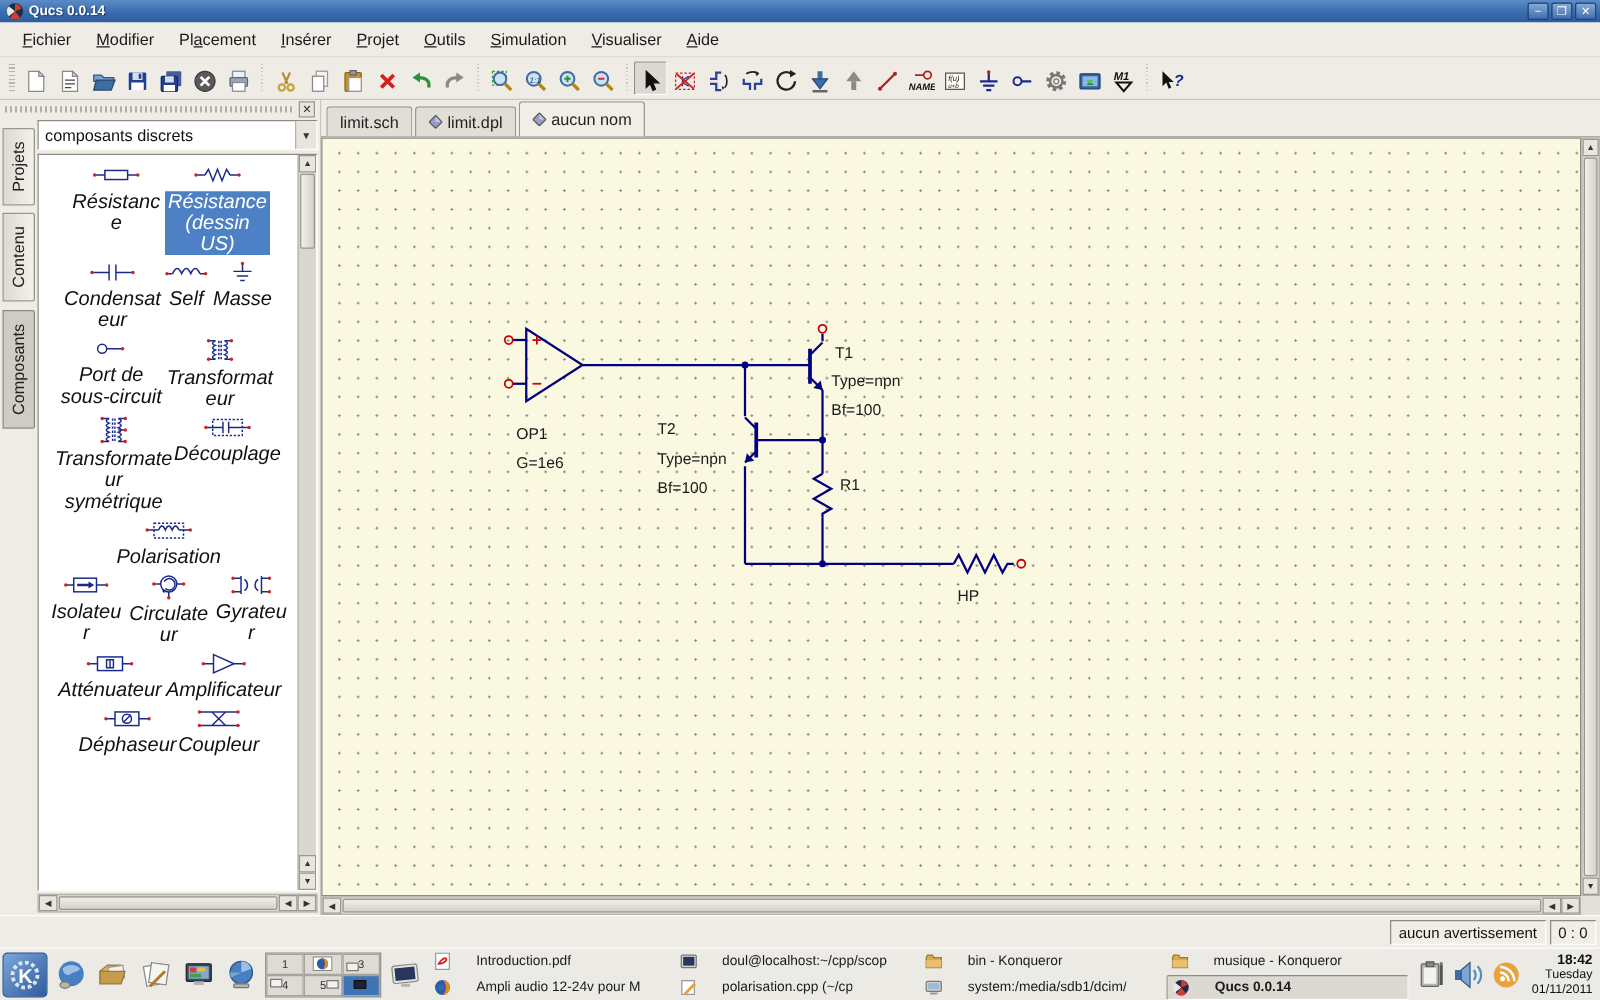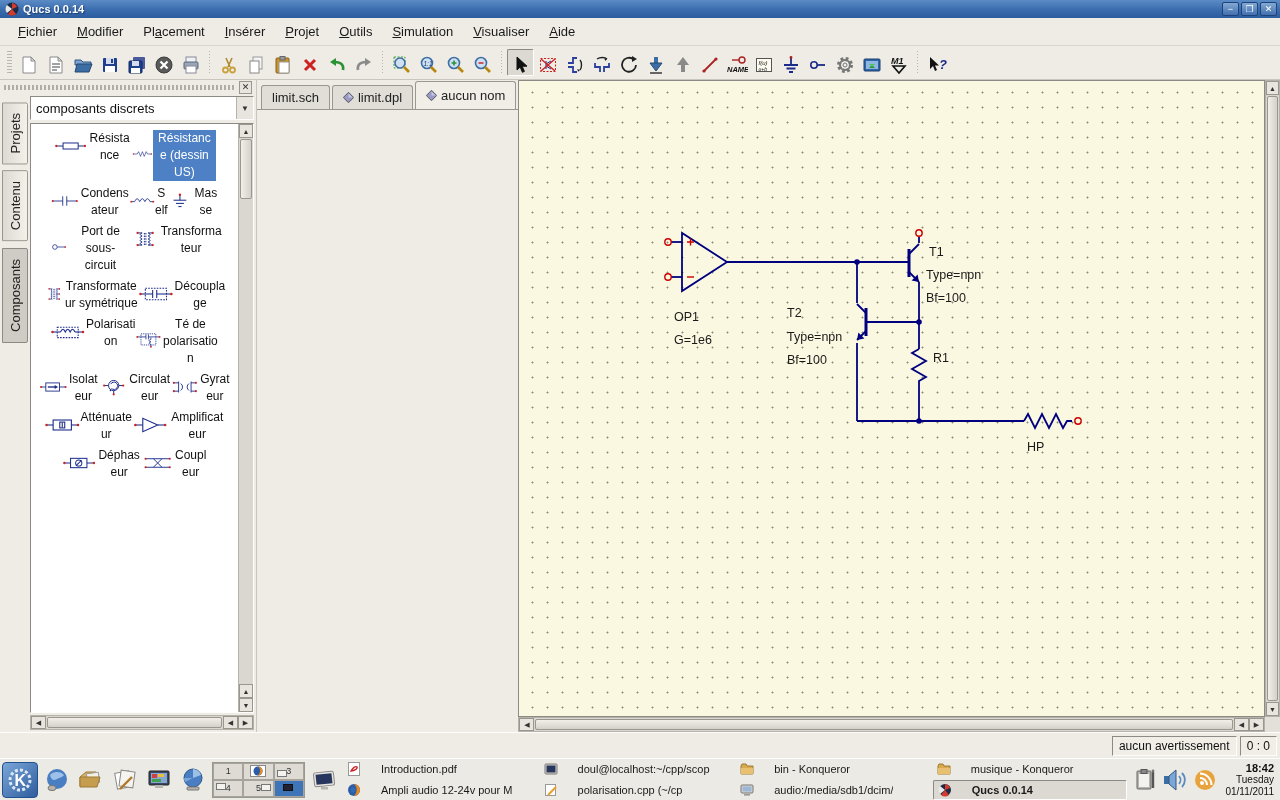--- a/index.html
+++ b/index.html
@@ -29,35 +29,35 @@
   .dock-body{flex:1;display:flex;min-height:0;}
   .side-tabs{width:30px;display:flex;flex-direction:column;gap:6px;padding-top:8px;align-items:center;}
   .vtab{width:26px;border:1px solid #9a978f;border-radius:2px 0 0 2px;background:linear-gradient(90deg,#f4f1eb,#ddd9d3);display:flex;align-items:center;justify-content:center;font-size:13px;color:#222;writing-mode:vertical-lr;transform:rotate(180deg);padding:10px 0;}
   .vtab.active{background:#cfccc6;border-color:#8c8a85;}
   .toolbox{flex:1;display:flex;flex-direction:column;min-width:0;padding:2px 2px 2px 0;}
   .combo{height:24px;border:1px solid;border-color:#8c8a85 #fdfdfd #fdfdfd #8c8a85;background:#fff;display:flex;align-items:center;margin-bottom:3px;}
   .combo .val{flex:1;font-size:13px;padding-left:5px;color:#111;}
   .combo .arrow{width:17px;height:100%;border-left:1px solid #b5b2ac;background:#e8e5df;font-size:8px;display:flex;align-items:center;justify-content:center;color:#333;}
   .palette{flex:1;background:#fff;border:1px solid;border-color:#8c8a85 #fdfdfd #fdfdfd #8c8a85;position:relative;overflow:hidden;padding:6px 18px 4px 4px;}
   .prow{display:flex;justify-content:center;align-items:flex-start;margin-bottom:4px;}
-  .pitem{display:flex;flex-direction:row;align-items:center;font-size:12px;line-height:17px;color:#111;text-align:center;overflow-wrap:anywhere;}
+  .pitem{display:flex;flex-direction:column;align-items:center;font-size:16px;line-height:17px;color:#111;text-align:center;overflow-wrap:anywhere;font-style:italic;}
   .pitem svg{margin-bottom:3px;}
   .pitem .lbl.sel{background:#4d80c4;color:#fff;padding:0 2px;}
   .pal-ic{stroke:#1a2a8a;fill:none;stroke-width:1.3;}
   .rd{fill:#cc2222;stroke:none;}
   
   .vscroll{position:absolute;top:0;right:0;width:15px;bottom:0;background:#dad6d0;border-left:1px solid #b5b2ac;display:flex;flex-direction:column;}
   .sbtn{height:14px;background:#e8e5df;border:1px solid #9a978f;font-size:7px;display:flex;align-items:center;justify-content:center;color:#333;}
   .sthumb-v{flex:0 0 60px;margin:1px;background:linear-gradient(90deg,#f2efe9,#d4d0ca);border:1px solid #9a978f;border-radius:2px;}
   .strack{flex:1;}
   .hscroll{height:15px;background:#dad6d0;border:1px solid #b5b2ac;display:flex;margin-top:2px;}
   .sbtn-h{width:15px;background:#e8e5df;border:1px solid #9a978f;font-size:7px;display:flex;align-items:center;justify-content:center;color:#333;}
   .sthumb-h{background:linear-gradient(180deg,#f2efe9,#d4d0ca);border:1px solid #9a978f;border-radius:2px;margin:1px;}
   
-  .workspace{flex:1;display:flex;min-width:0;}
+  .workspace{flex:1;display:flex;flex-direction:column;min-width:0;}
   .tabbar{height:30px;display:flex;align-items:flex-end;padding-left:4px;border-bottom:1px solid #9a978f;}
   .dtab{height:24px;display:flex;align-items:center;gap:4px;padding:0 10px;border:1px solid #9a978f;border-bottom:none;border-radius:3px 3px 0 0;background:#e1ded8;font-size:13px;color:#222;margin-right:2px;}
   .dtab.active{height:28px;background:#f1eee8;font-size:13px;}
   .canvas-wrap{flex:1;position:relative;min-height:0;}
   .canvas{position:absolute;left:0;top:0;right:15px;bottom:15px;background-color:#fbf8e1;background-image:radial-gradient(circle,#8b8b7c 0.9px,transparent 1.1px);background-size:15px 15px;background-position:6px 4px;border:1px solid #8c8a85;overflow:hidden;}
   .cv-vscroll{position:absolute;top:0;right:0;width:15px;bottom:15px;background:#dad6d0;border:1px solid #b5b2ac;display:flex;flex-direction:column;}
   .cv-hscroll{position:absolute;left:0;right:15px;bottom:0;height:15px;background:#dad6d0;border:1px solid #b5b2ac;display:flex;}
   .cv-corner{position:absolute;right:0;bottom:0;width:15px;height:15px;background:#e3e0da;}
   
   .statusbar{height:26px;background:#efece6;display:flex;align-items:center;justify-content:flex-end;gap:3px;padding:0 3px;border-top:1px solid #fdfdfd;}
@@ -502,37 +502,20 @@
                     <rect x="9" y="5" width="26" height="13" stroke-dasharray="2 1.5"></rect>
                     <line x1="3" y1="11" x2="13" y2="11"></line>
                     <path d="M13 11q3 -7 6 0q3 -7 6 0q3 -7 6 0" fill="none"></path>
                     <line x1="31" y1="11" x2="41" y2="11"></line>
                   </g>
                   <circle class="rd" cx="3" cy="11" r="1.5"></circle>
                   <circle class="rd" cx="41" cy="11" r="1.5"></circle>
                 </svg>
               <span class="lbl">Polarisation</span>
             </div>
-            <div class="pitem" style="width:84px">
-              <svg width="40" height="24" viewBox="0 0 40 26">
-                  <g class="pal-ic">
-                    <rect x="8" y="3" width="24" height="18" stroke-dasharray="2 1.5"></rect>
-                    <line x1="2" y1="8" x2="16" y2="8"></line>
-                    <line x1="16" y1="4" x2="16" y2="12"></line>
-                    <line x1="20" y1="4" x2="20" y2="12"></line>
-                    <line x1="20" y1="8" x2="38" y2="8"></line>
-                    <path d="M24 9v3q-6 2 0 4q-6 2 0 4" fill="none"></path>
-                    <line x1="24" y1="20" x2="24" y2="24"></line>
-                  </g>
-                  <circle class="rd" cx="2" cy="8" r="1.5"></circle>
-                  <circle class="rd" cx="38" cy="8" r="1.5"></circle>
-                  <circle class="rd" cx="24" cy="24" r="1.5"></circle>
-                </svg>
-              <span class="lbl">Té de polarisation</span>
-            </div>
           </div>
 
           <div class="prow">
             <div class="pitem" style="width:60px">
               <svg width="42" height="20" viewBox="0 0 42 22">
                   <g class="pal-ic">
                     <line x1="3" y1="11" x2="10" y2="11"></line>
                     <rect x="10" y="5" width="20" height="12"></rect>
                     <line x1="13" y1="11" x2="24" y2="11" stroke-width="2"></line>
                     <path d="M23 8l5 3l-5 3z" fill="#1a2a8a" stroke="none"></path>
@@ -886,21 +869,21 @@
           <path d="M1 6h12v6H1z" fill="#e8c070"></path>
         </svg>
       <span class="tlabel">bin - Konqueror</span>
     </div>
     <div class="task">
       <svg width="14" height="14" viewBox="0 0 14 14">
           <rect x="1" y="2" width="12" height="8" rx="1" fill="#d8d5cf" stroke="#777"></rect>
           <rect x="2.5" y="3.5" width="9" height="5" fill="#9cb8d8"></rect>
           <rect x="4" y="11" width="6" height="1.6" fill="#999"></rect>
         </svg>
-      <span class="tlabel">audio:/media/sdb1/dcim/</span>
+      <span class="tlabel">system:/media/sdb1/dcim/</span>
     </div>
     <div class="task">
       <svg width="14" height="14" viewBox="0 0 14 14">
           <path d="M1 4l1-2h4l1 2h6v8H1z" fill="#d9a94e" stroke="#9a7a35"></path>
           <path d="M1 6h12v6H1z" fill="#e8c070"></path>
         </svg>
       <span class="tlabel">musique - Konqueror</span>
     </div>
     <div class="task active">
       <svg width="14" height="14" viewBox="0 0 14 14">

